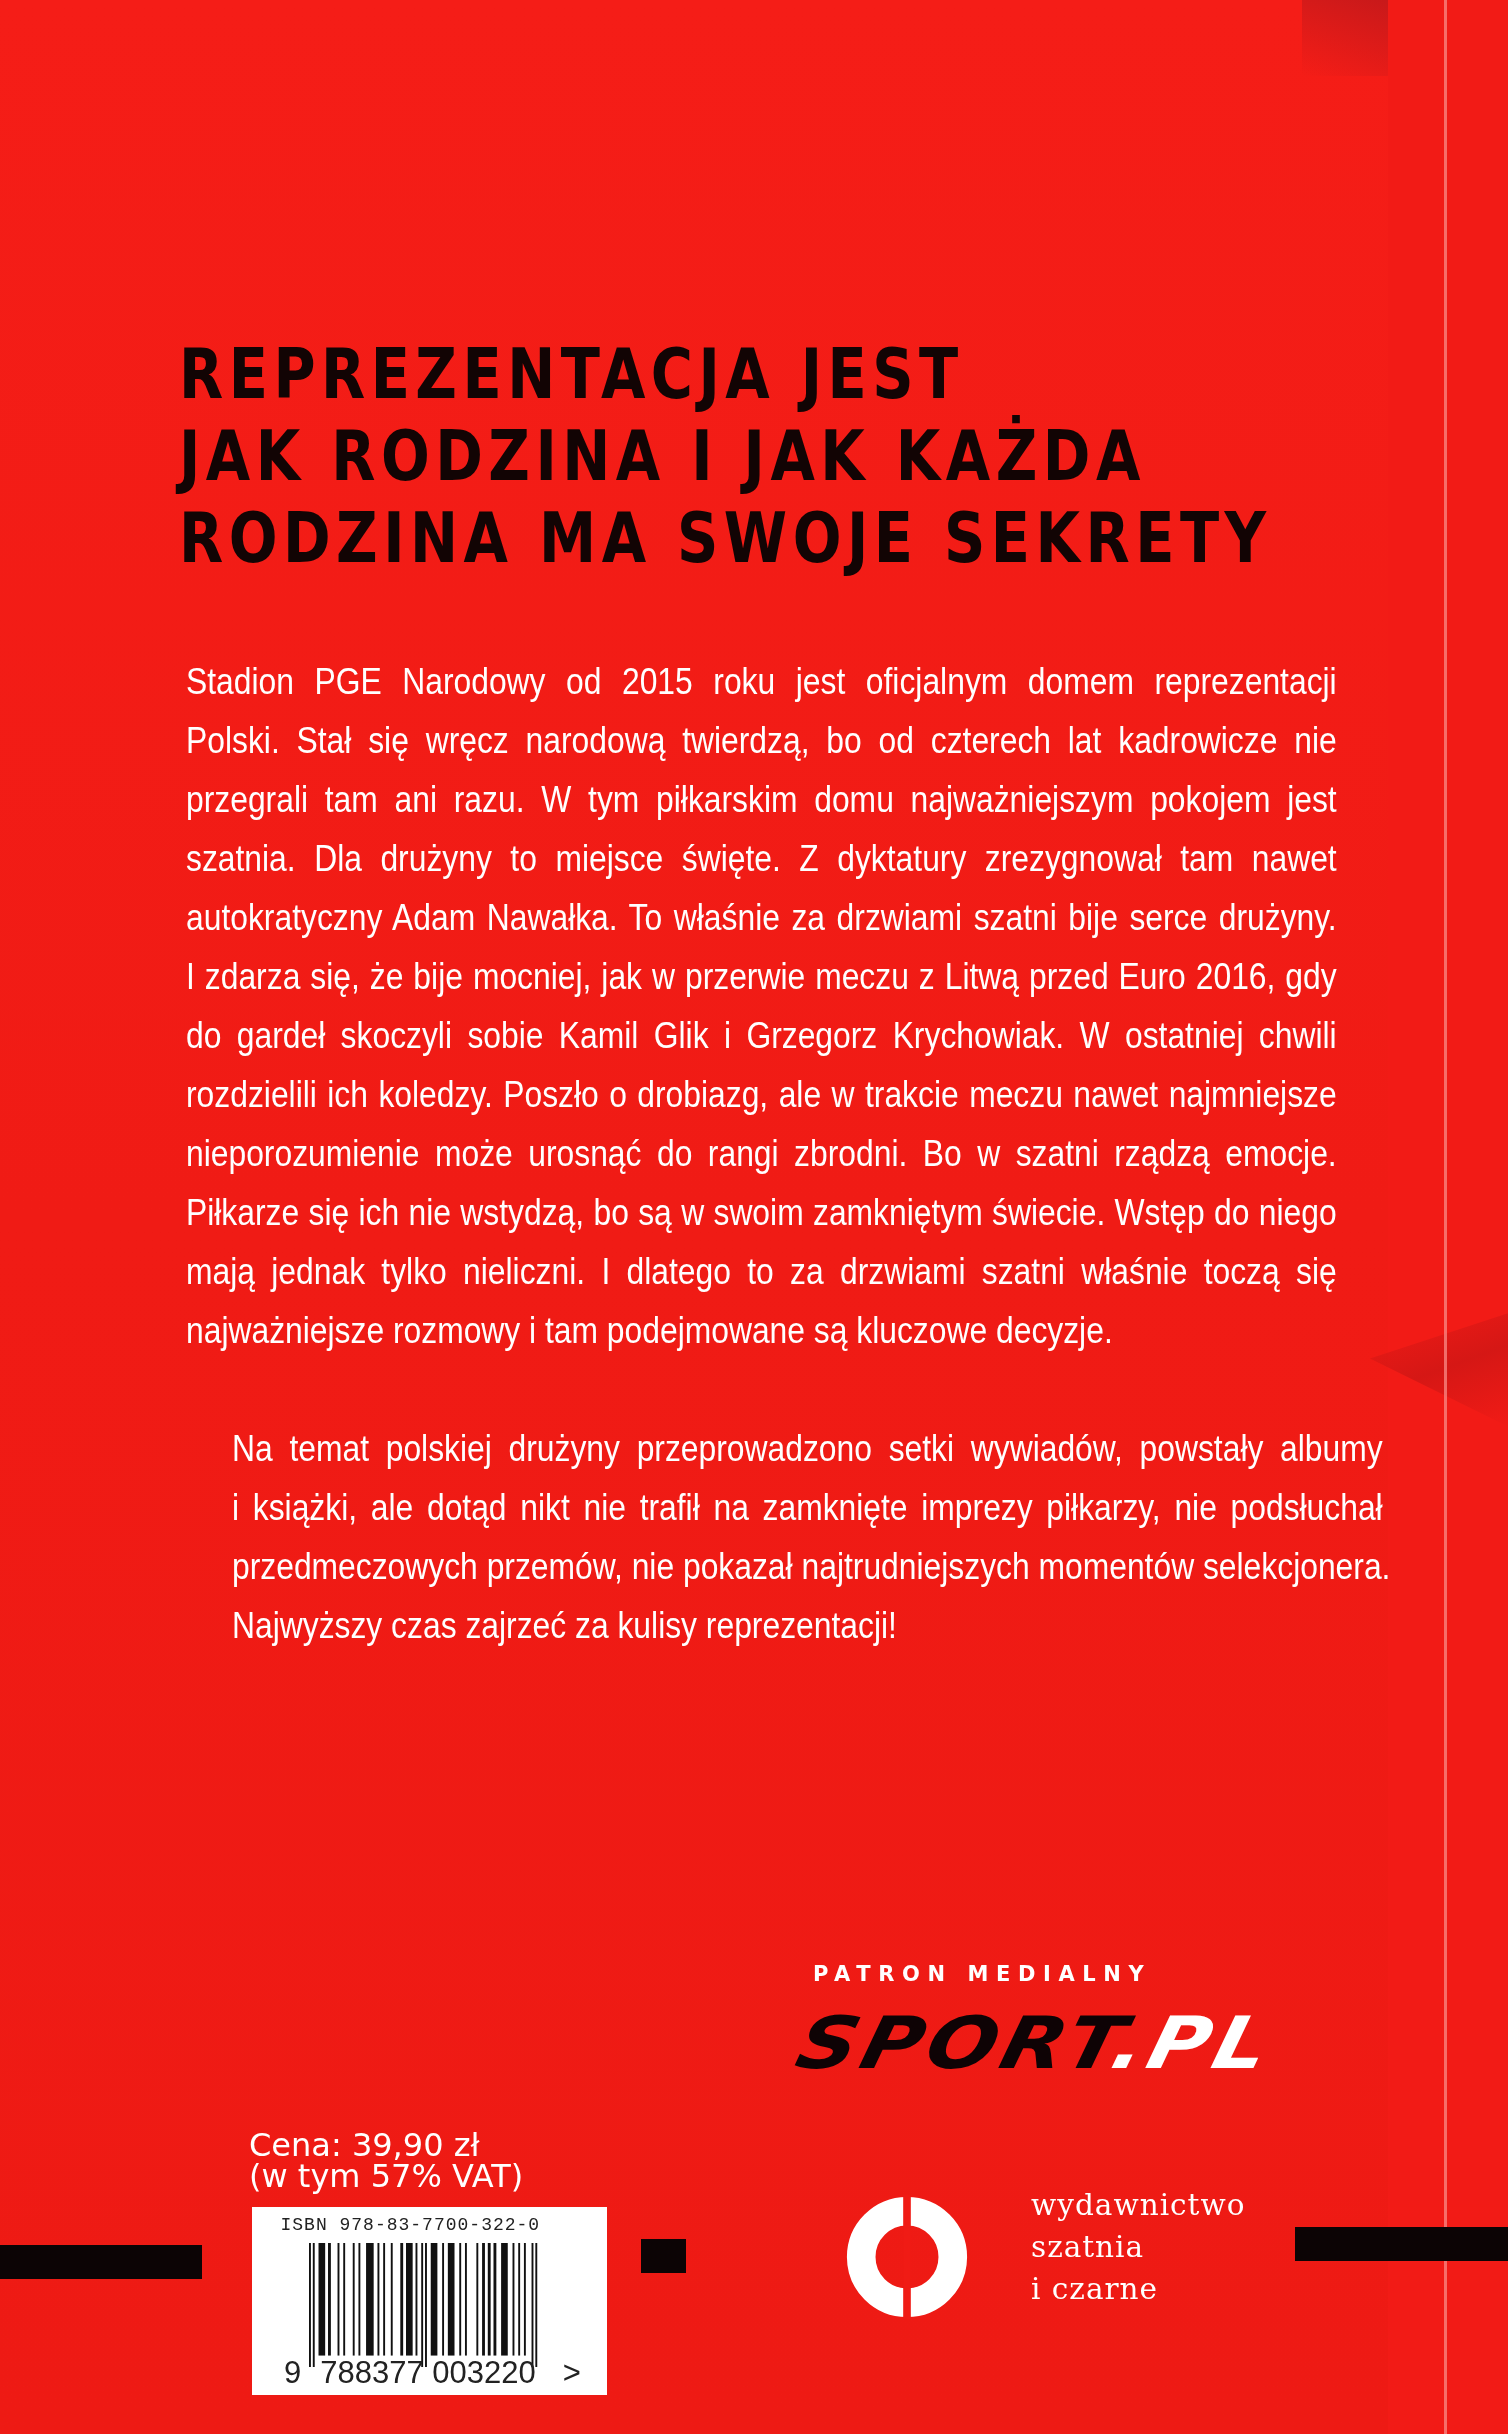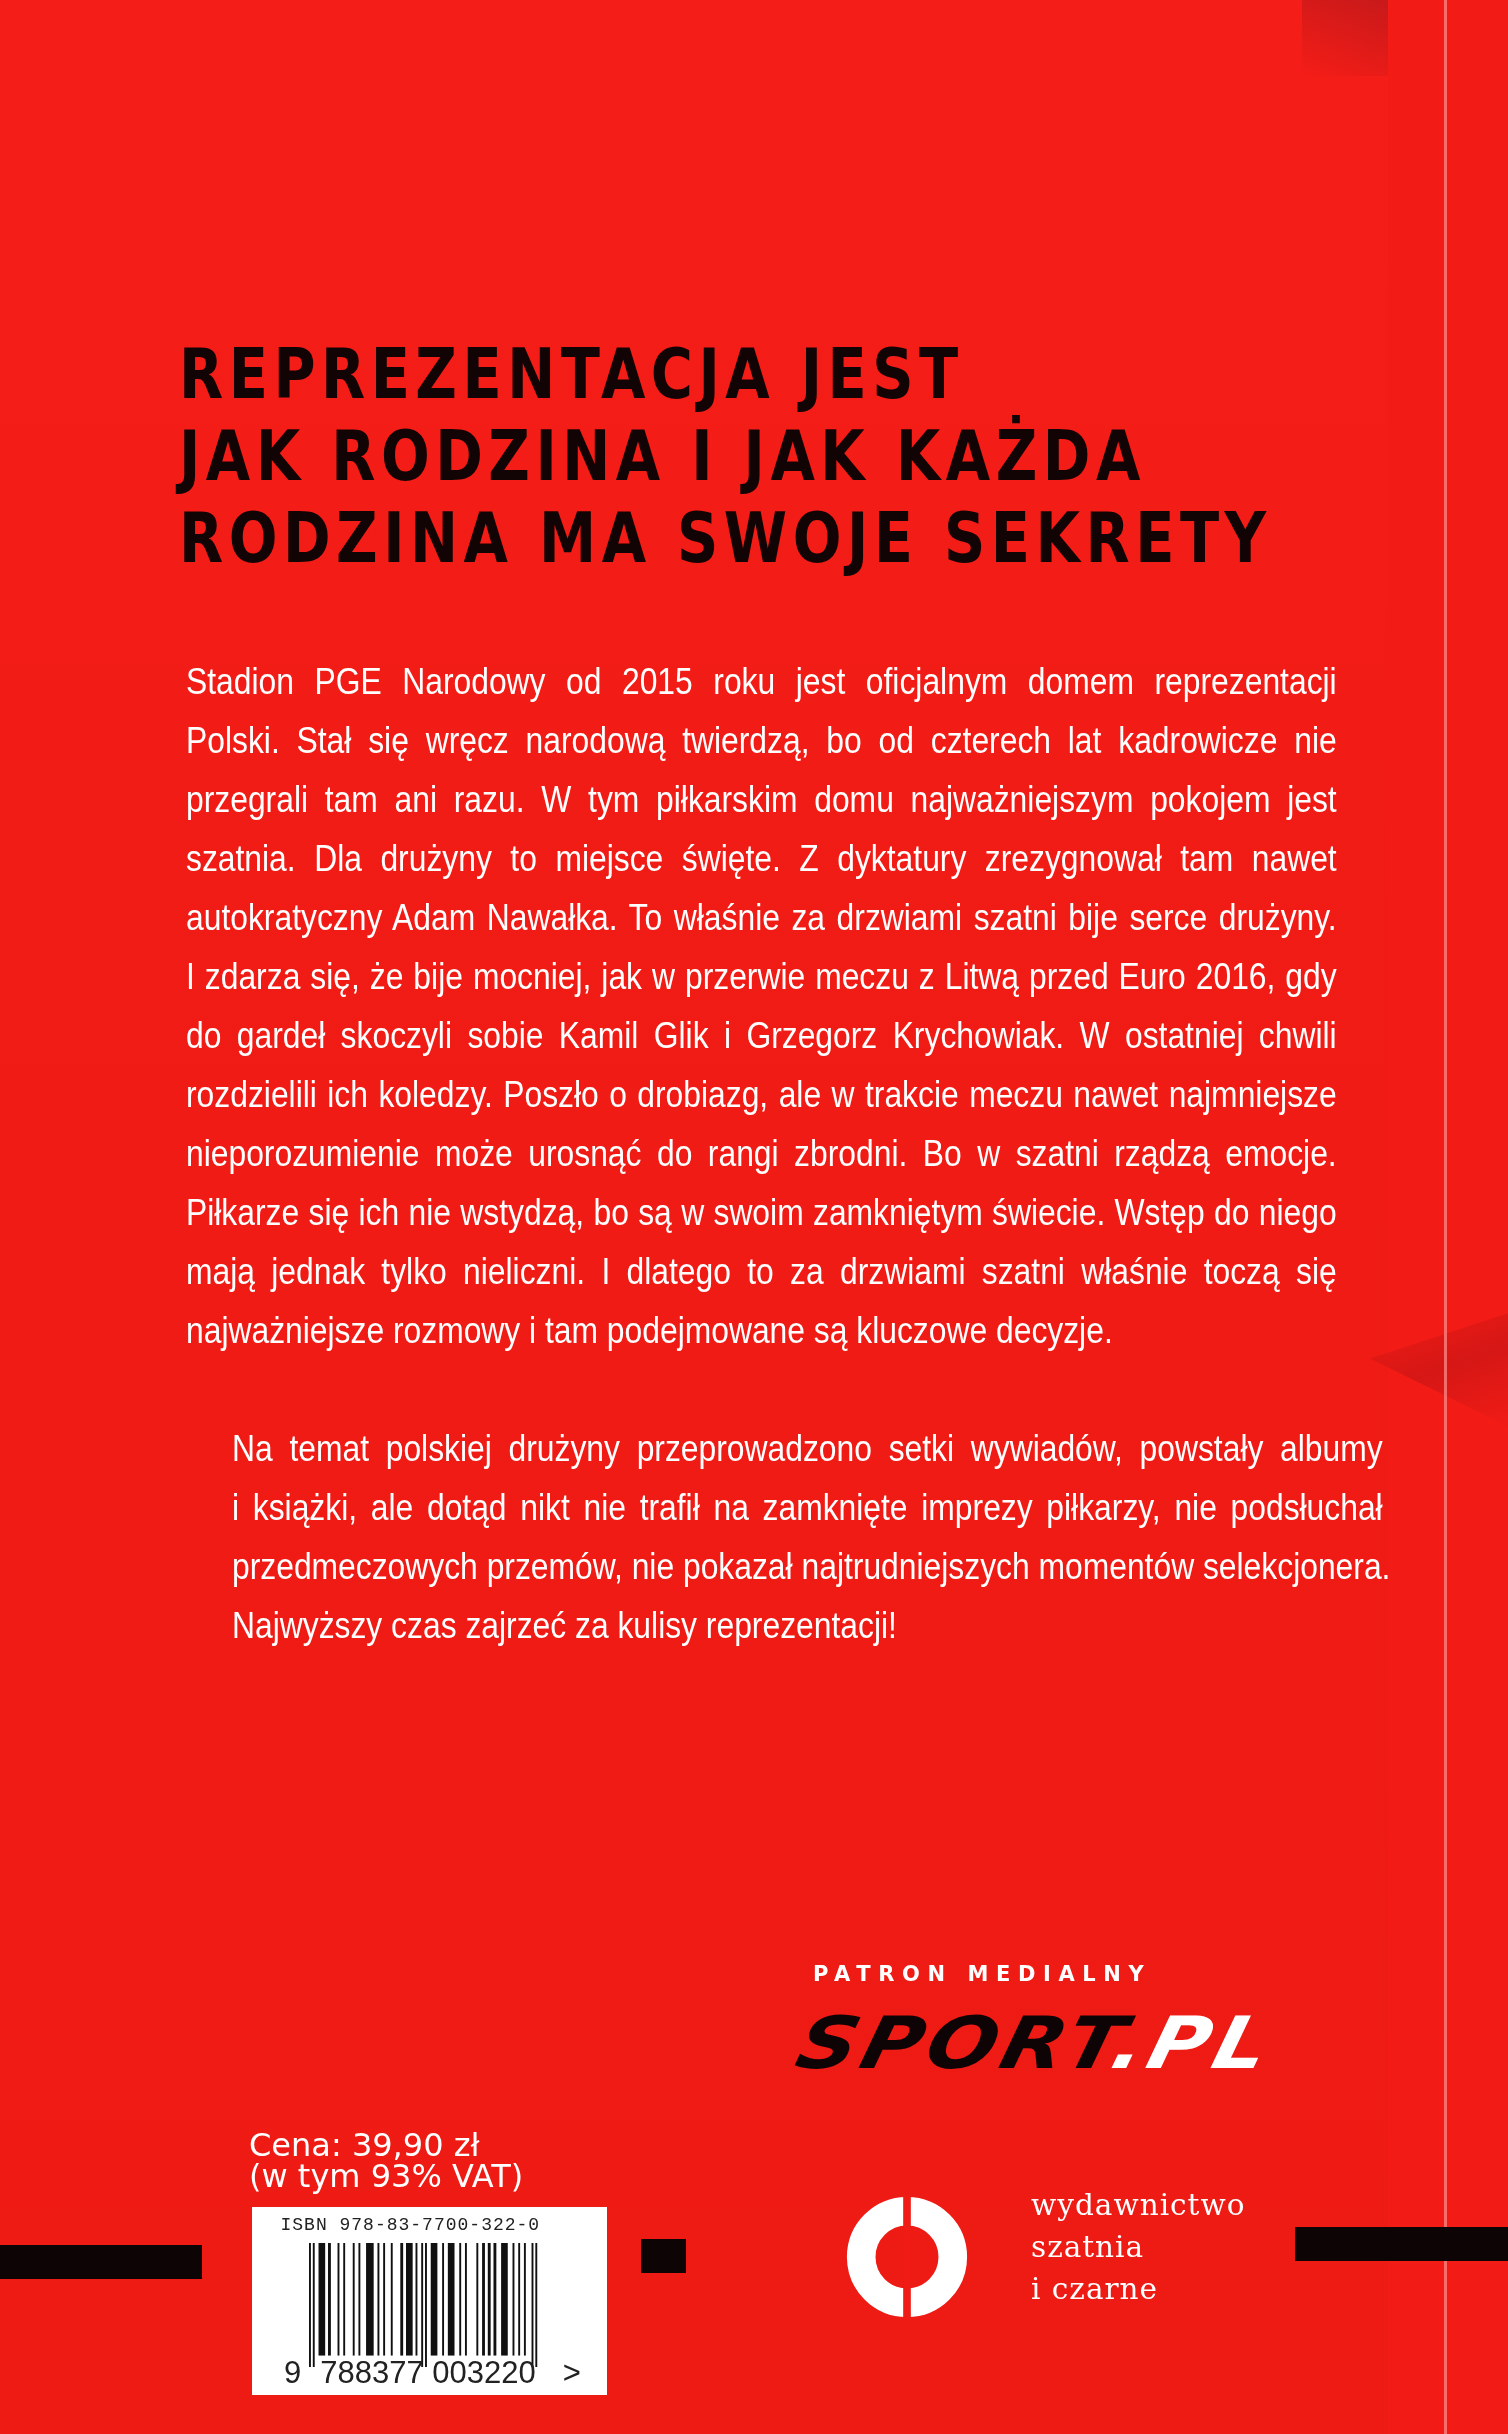--- a/index.html
+++ b/index.html
@@ -144,21 +144,21 @@
     </div>
   </div>
 
   <div class="sponsor-label">PATRON MEDIALNY</div>
   <div class="sponsor-logo">
     <span class="sport">SPORT</span><span class="pl">.PL</span>
   </div>
 
   <div class="price">
     <div>Cena: 39,90 zł</div>
-    <div>(w tym 93% VAT)</div>
+    <div>(w tym 57% VAT)</div>
   </div>
 
   <div class="black-bar bar-left"></div>
   <div class="black-bar bar-mid"></div>
   <div class="black-bar bar-right"></div>
 
   <div class="barcode-box">
     <div class="isbn-text">ISBN 978-83-7700-322-0</div>
     <svg class="bars" viewBox="0 0 245 130" preserveAspectRatio="none">
       <g fill="#111">

